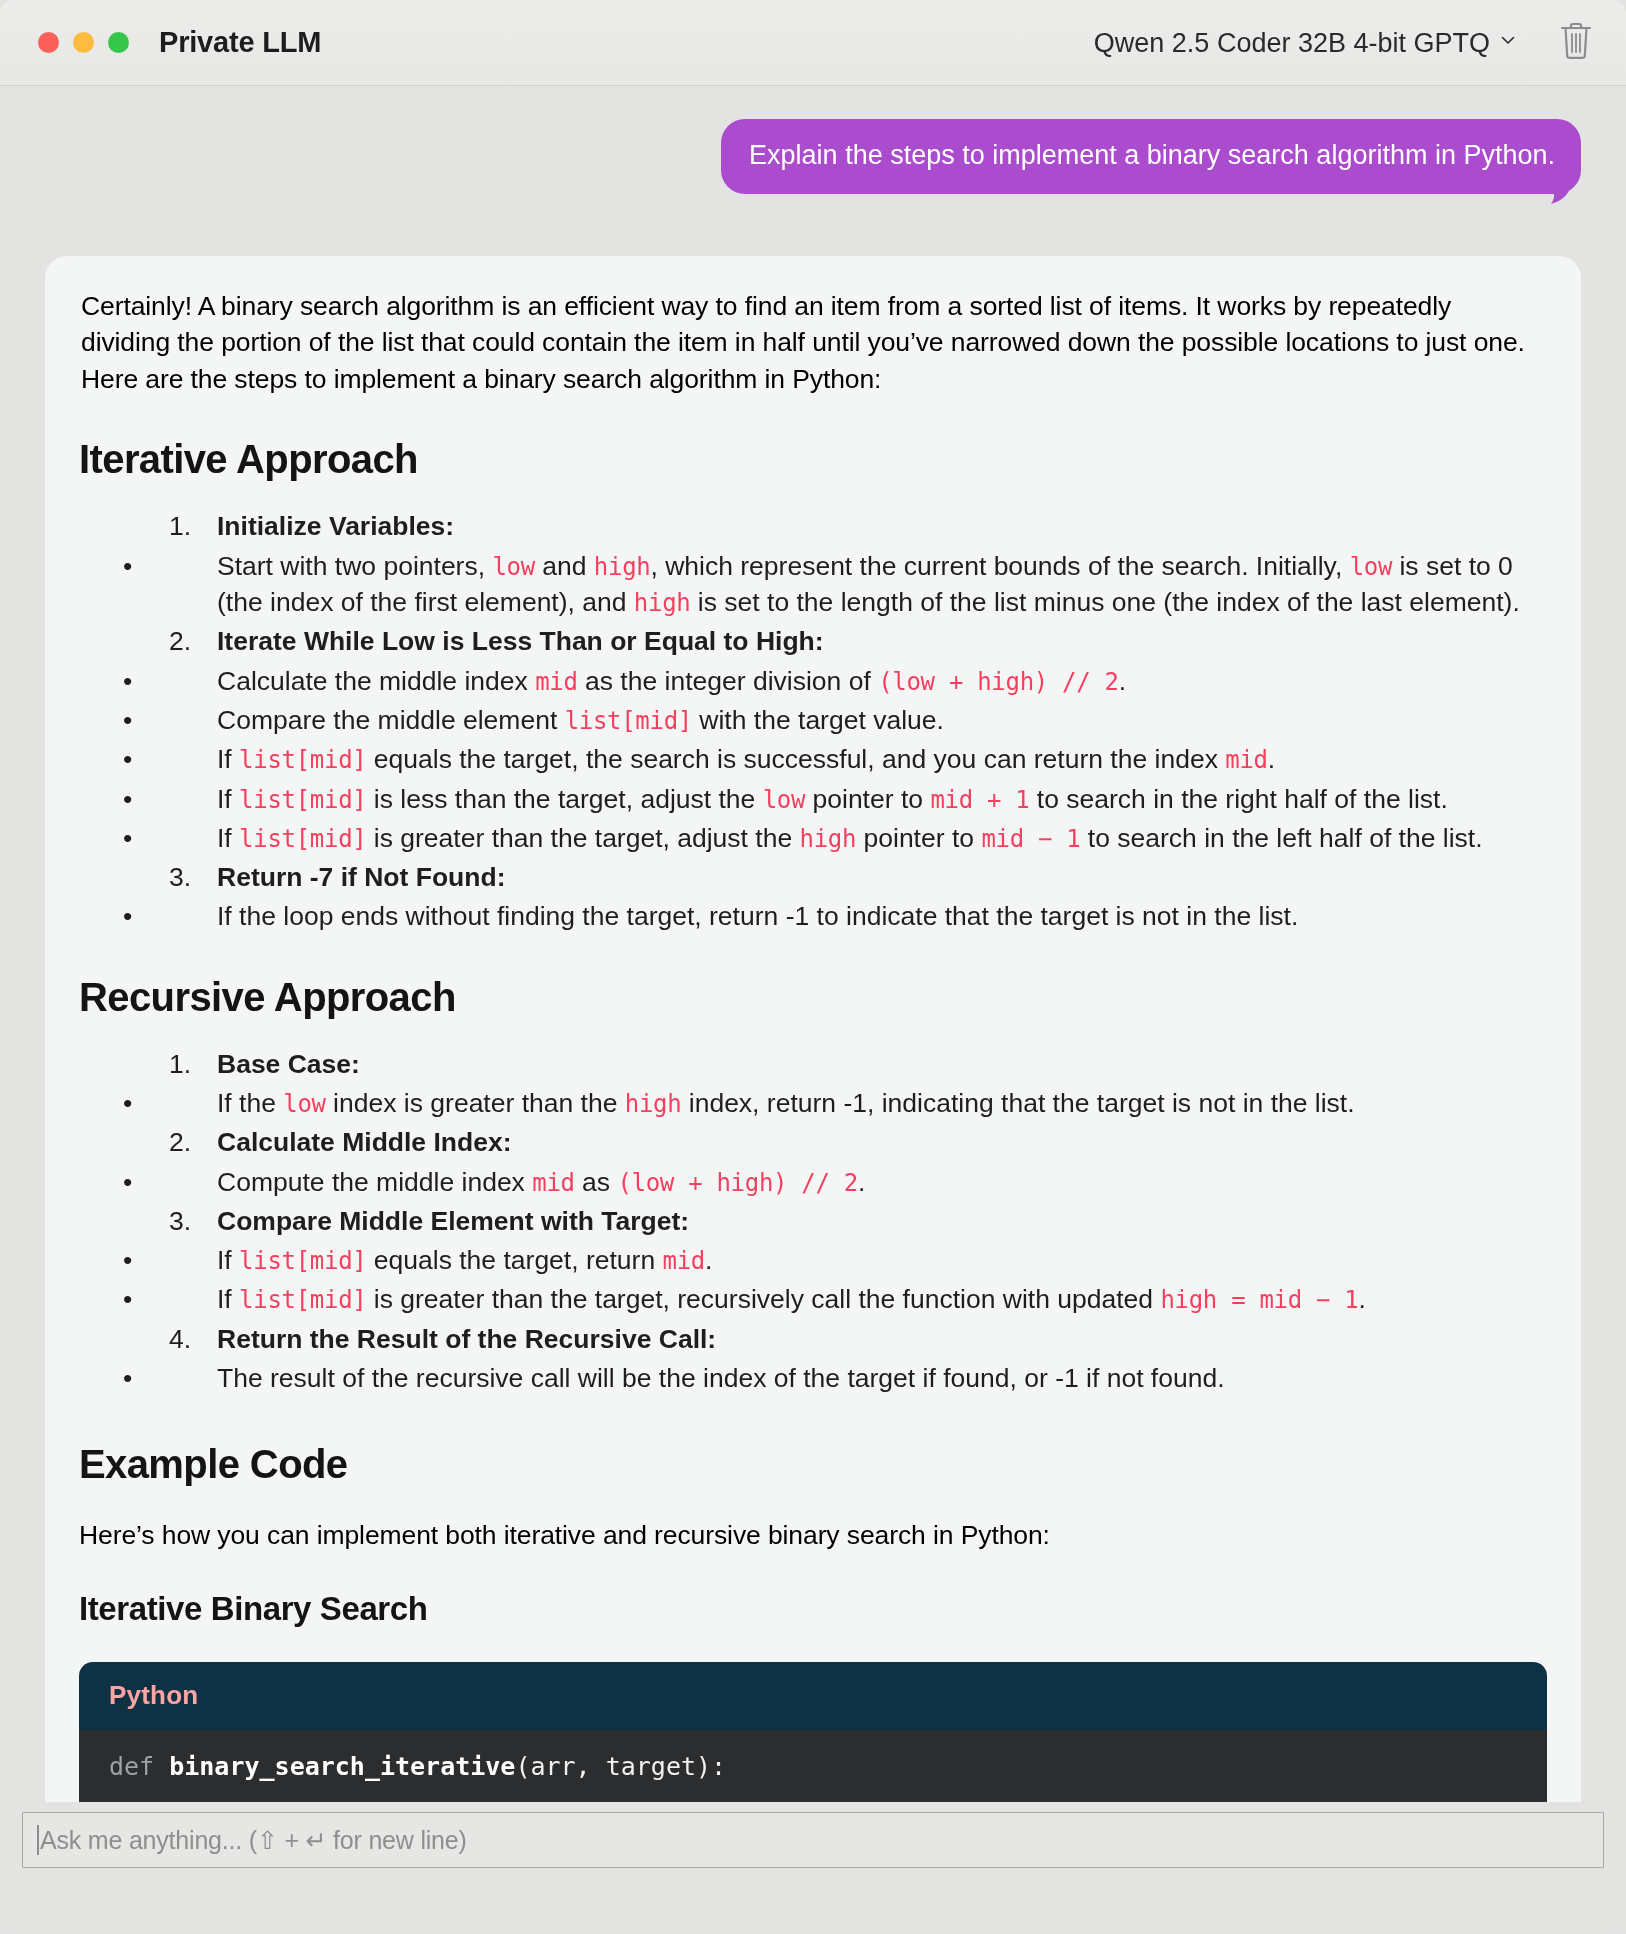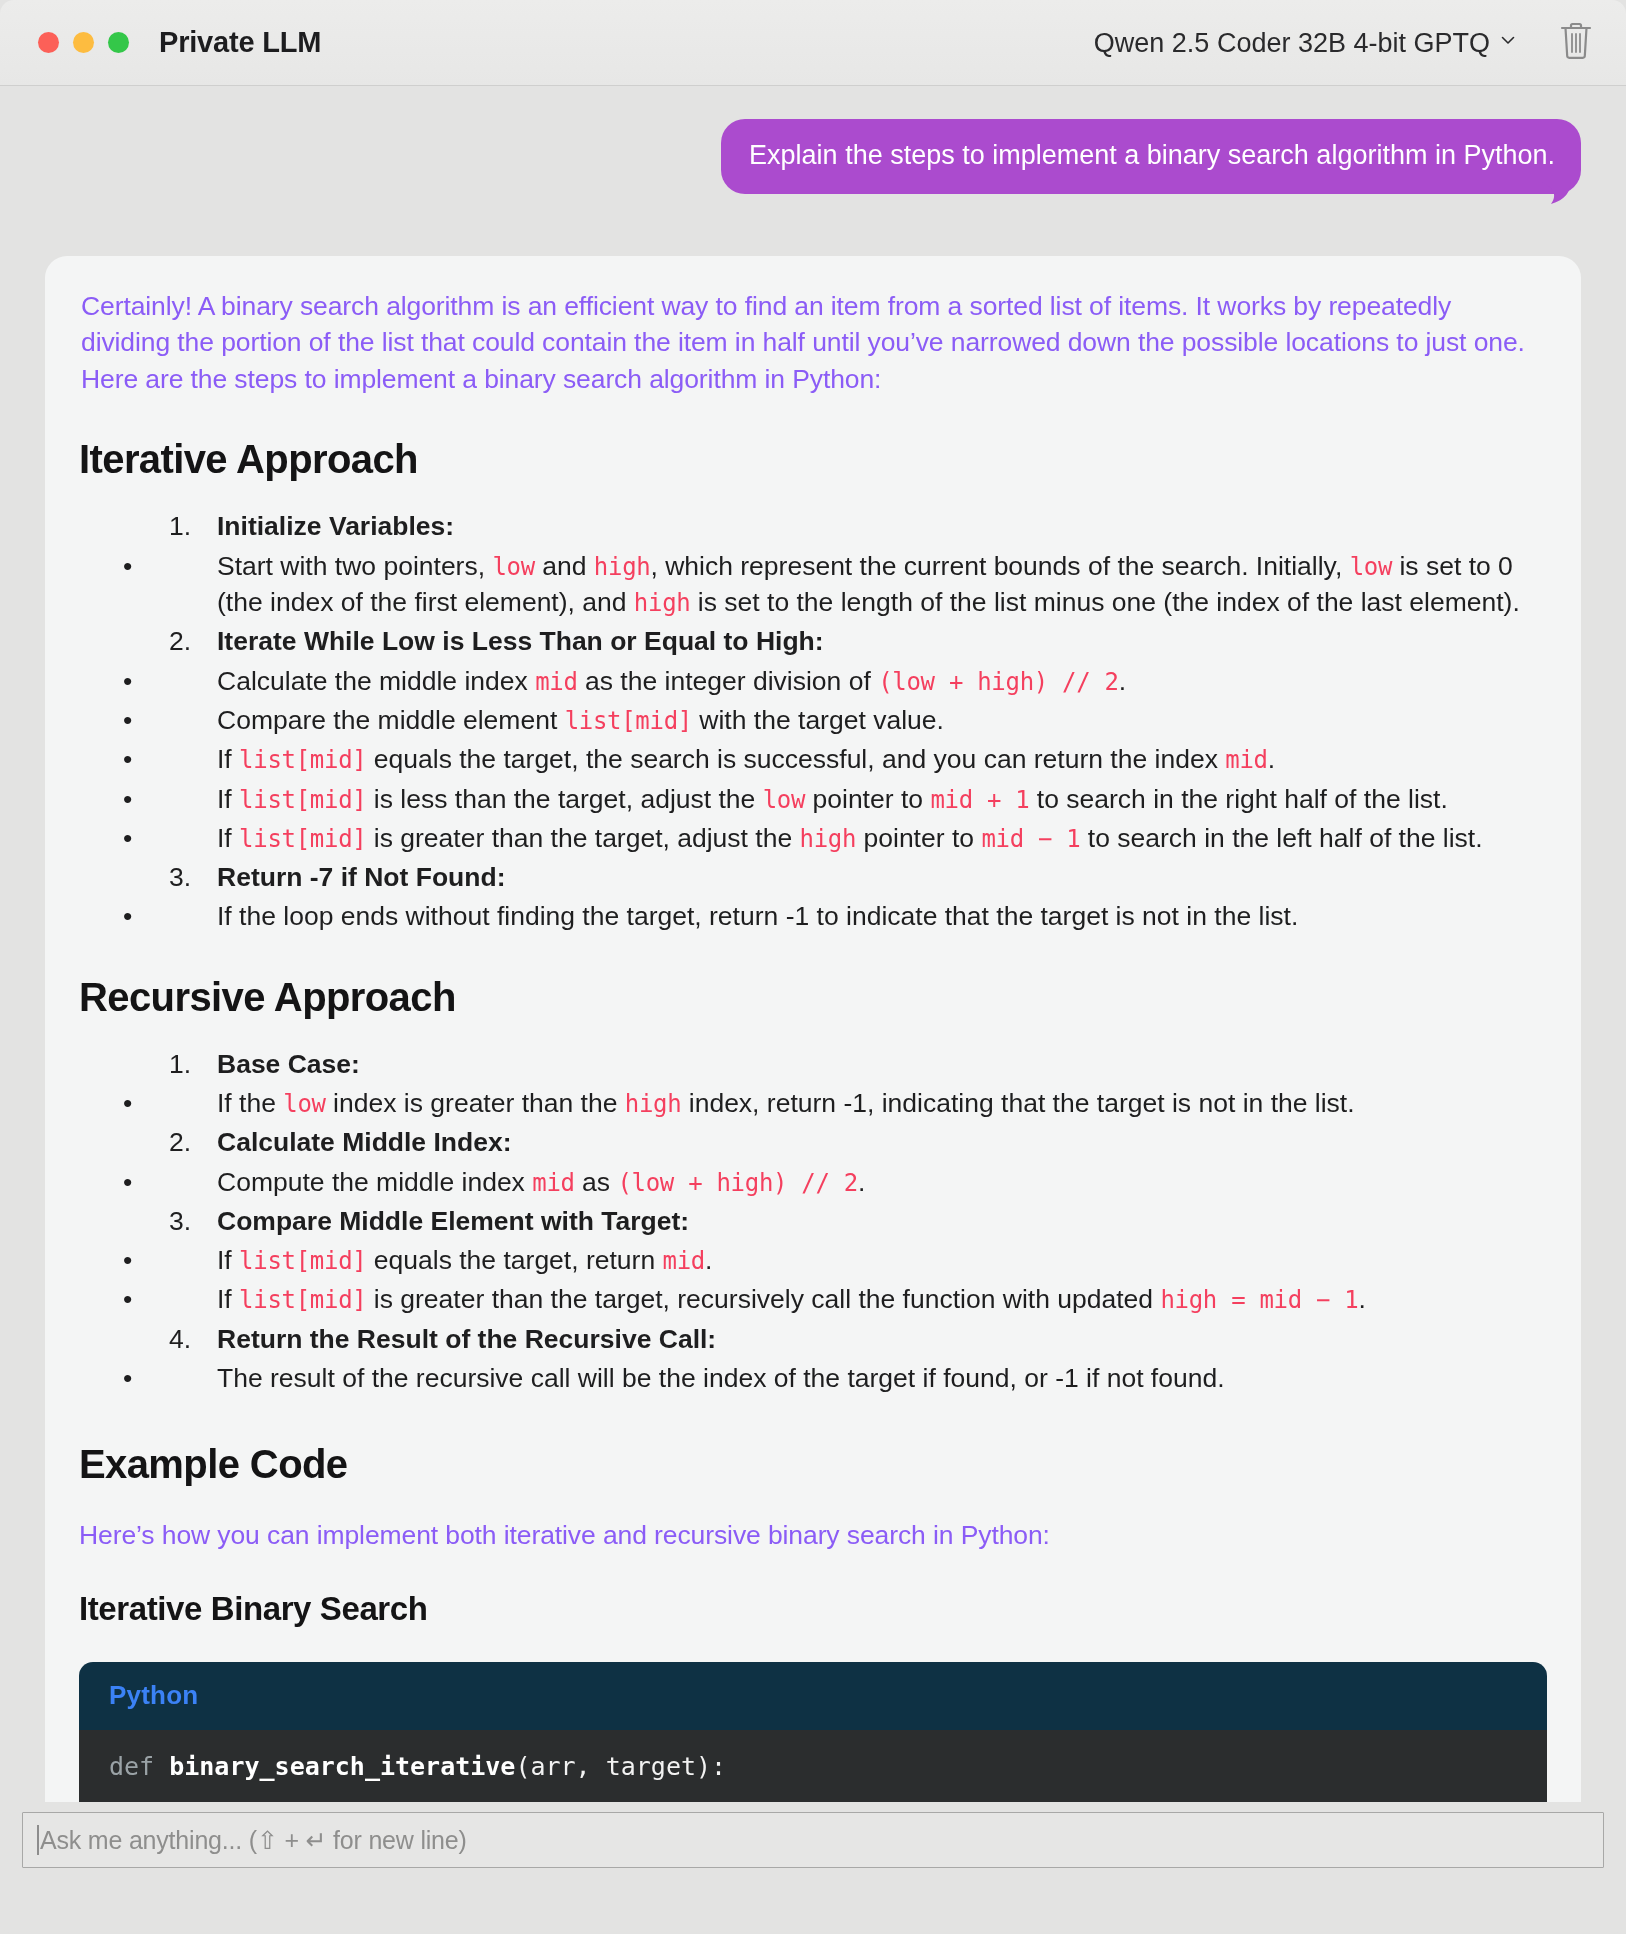--- a/index.html
+++ b/index.html
@@ -117,21 +117,21 @@
     margin-top: 62px;
     background: #f4f5f5;
     border-radius: 22px;
     padding: 32px 32px 0 32px;
     min-height: 1240px;
   }
 
   .body-text {
     font-size: 26.5px;
     line-height: 1.38;
-    color: #8b5cf6;
+    color: #000000;
     letter-spacing: -0.1px;
   }
   .intro { padding: 0 4px; }
 
   h2.section {
     font-size: 40px;
     font-weight: bold;
     color: #141415;
     letter-spacing: -0.6px;
     margin: 40px 0 26px 2px;
@@ -195,21 +195,21 @@
   strong { font-weight: bold; }
 
   
   .codeblock {
     margin: 34px 2px 0 2px;
     border-radius: 14px;
     overflow: hidden;
   }
   .code-header {
     background: #0e3144;
-    color: #3b82f6;
+    color: #fca5a5;
     font-size: 26px;
     font-weight: bold;
     padding: 18px 14px 19px 30px;
     letter-spacing: 0.2px;
   }
   .code-body {
     background: #2b2d2e;
     padding: 20px 30px 26px 30px;
     font-family: "DejaVu Sans Mono", monospace;
     font-size: 25px;

